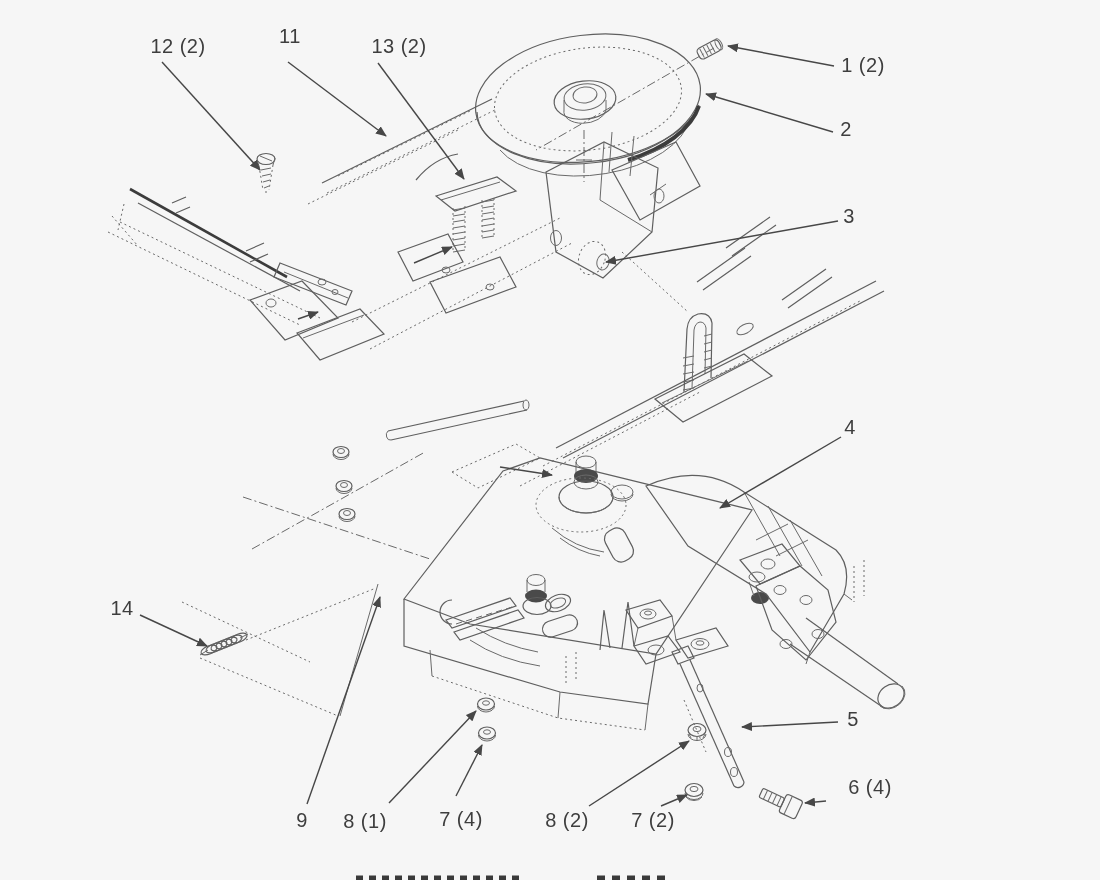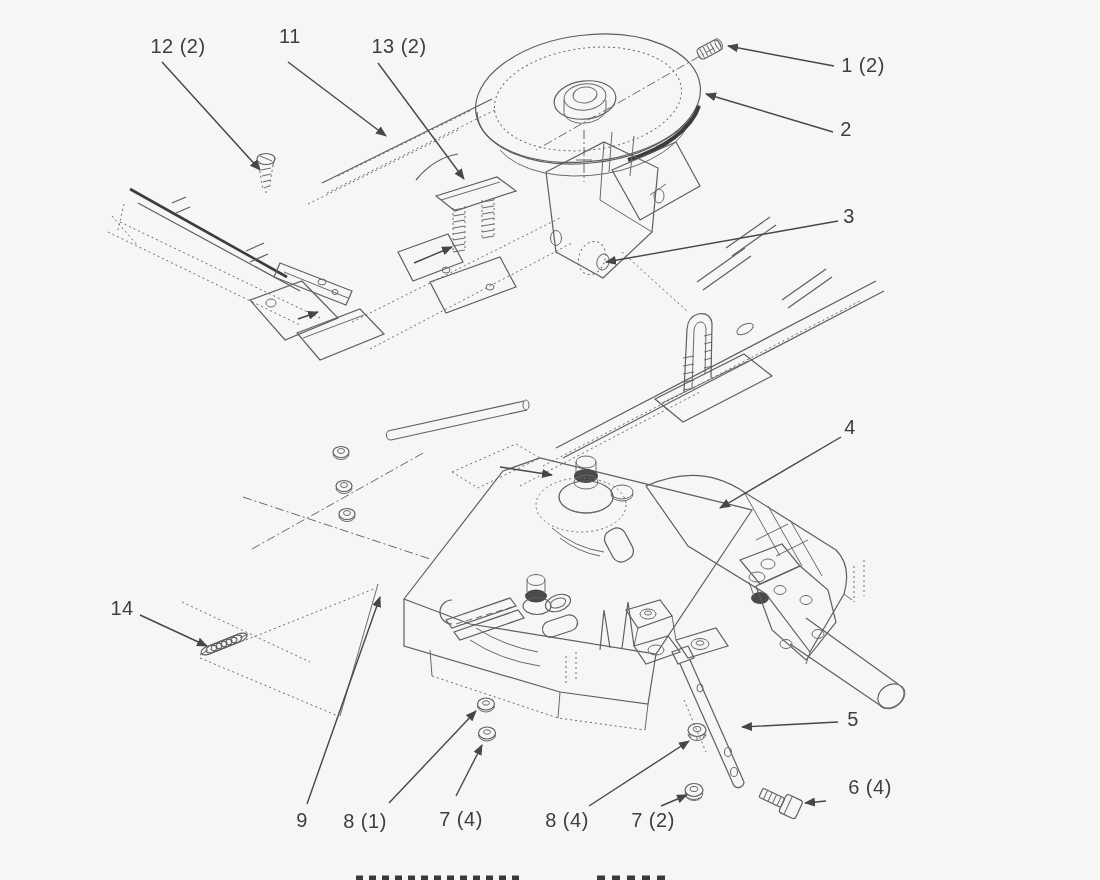--- a/index.html
+++ b/index.html
@@ -327,17 +327,17 @@
   <div class="co" style="left:290px;top:36px">11</div>
   <div class="co" style="left:399px;top:46px">13 (2)</div>
   <div class="co" style="left:863px;top:65px">1 (2)</div>
   <div class="co" style="left:846px;top:129px">2</div>
   <div class="co" style="left:849px;top:216px">3</div>
   <div class="co" style="left:850px;top:427px">4</div>
   <div class="co" style="left:122px;top:608px">14</div>
   <div class="co" style="left:302px;top:820px">9</div>
   <div class="co" style="left:365px;top:821px">8 (1)</div>
   <div class="co" style="left:461px;top:819px">7 (4)</div>
-  <div class="co" style="left:567px;top:820px">8 (4)</div>
+  <div class="co" style="left:567px;top:820px">8 (2)</div>
   <div class="co" style="left:653px;top:820px">7 (2)</div>
   <div class="co" style="left:853px;top:719px">5</div>
   <div class="co" style="left:870px;top:787px">6 (4)</div>
 </div>
 
 </body></html>

